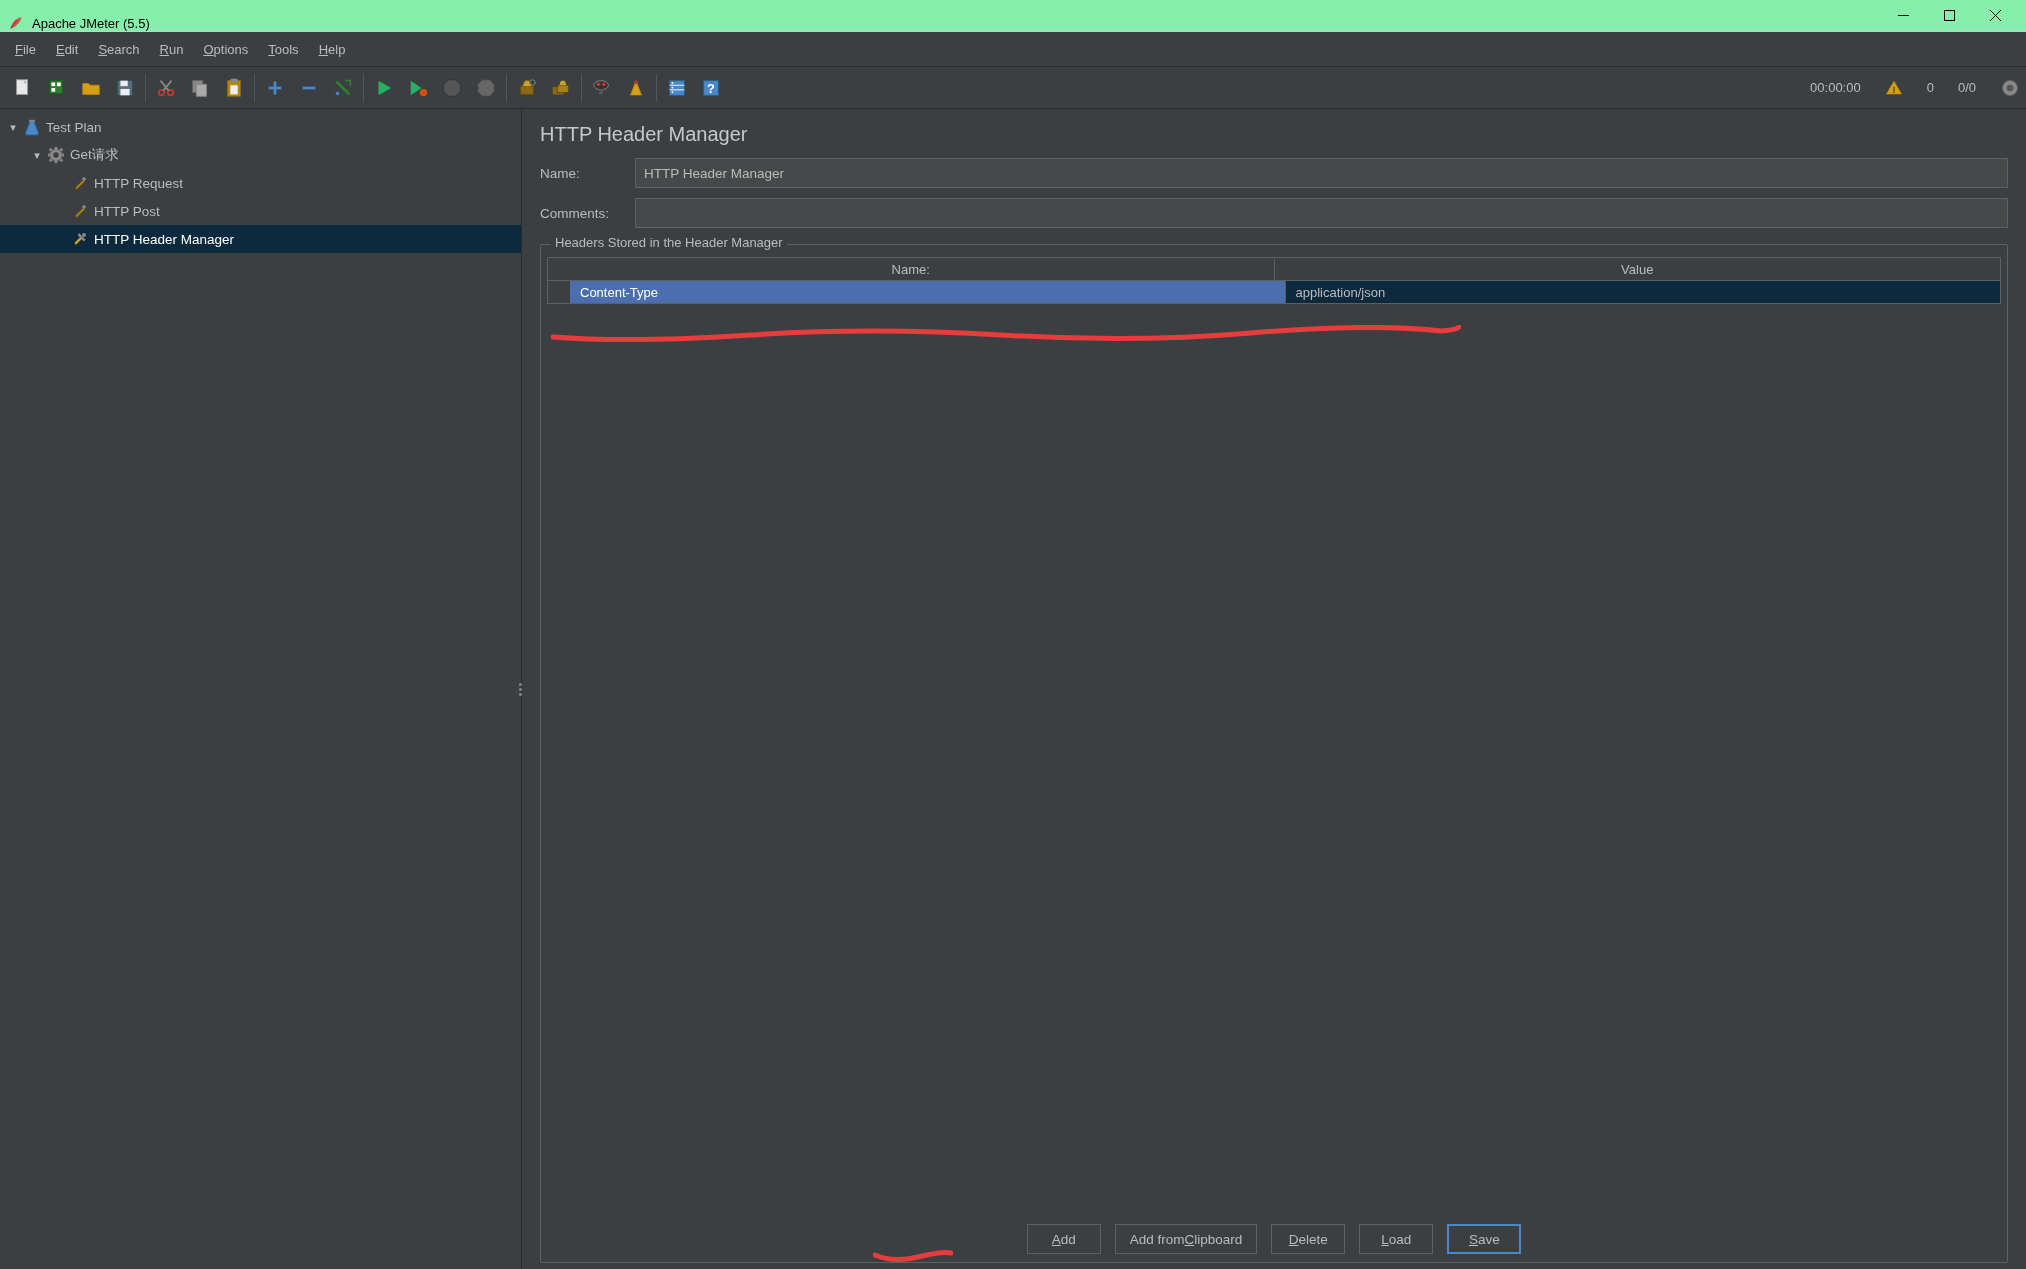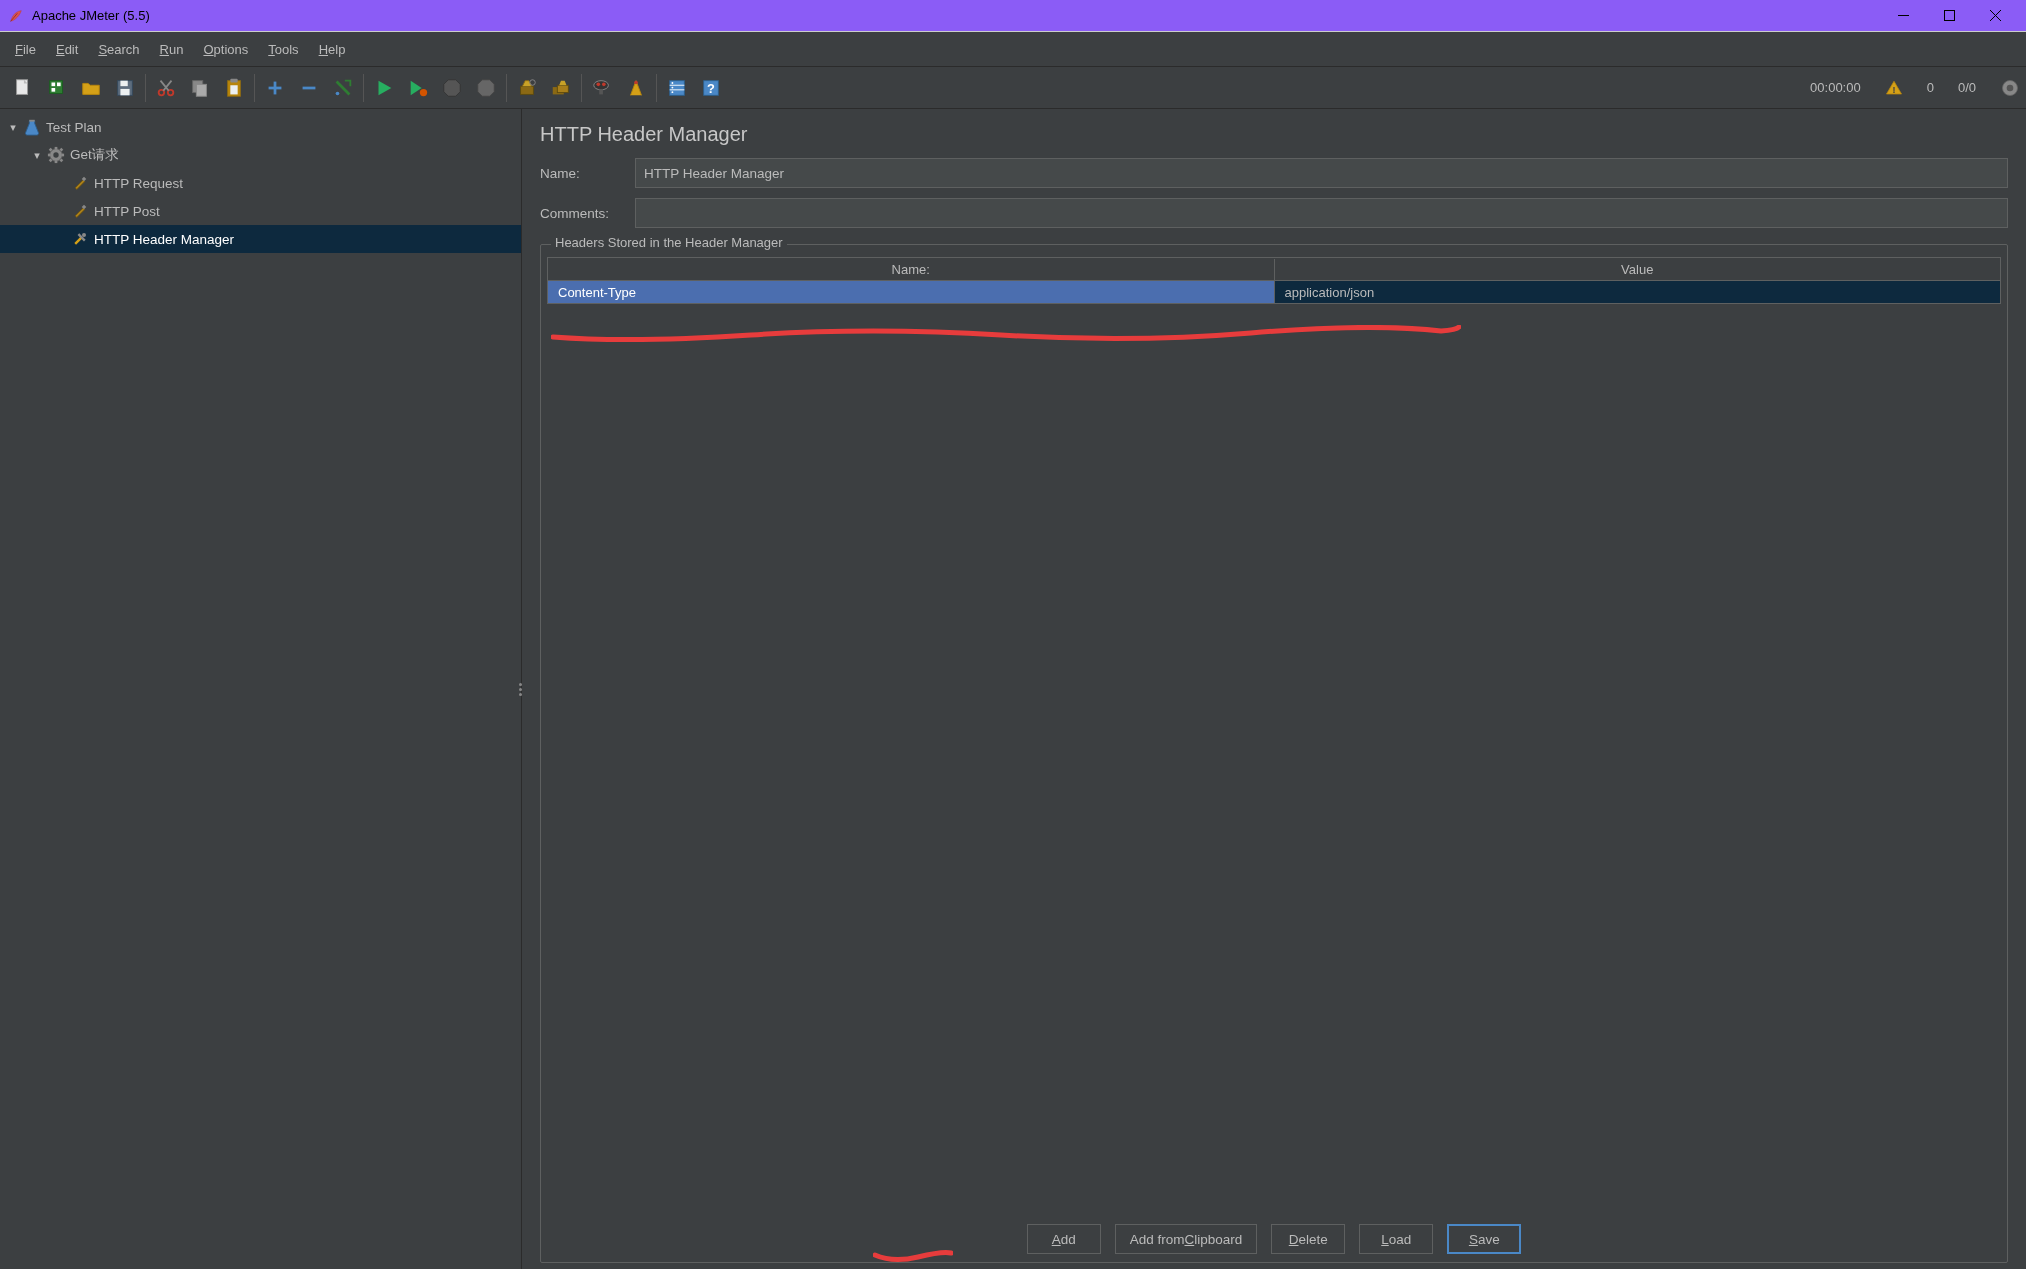--- a/index.html
+++ b/index.html
@@ -1,19 +1,19 @@
 <!DOCTYPE html>
 <html><head>
 <meta charset="utf-8">
 <style>
 * { margin: 0; padding: 0; box-sizing: border-box; font-family: "Segoe UI", Arial, sans-serif; }
 body { background: #3c3f41; color: #bbbbbb; overflow: hidden; width: 2026px; height: 1269px; position: relative; }
 
 
-.titlebar { background: #8b5cf6; height: 32px; display: flex; align-items: center; padding: 0 8px; color: #000; border-bottom: 1px solid #ccc; }
+.titlebar { background: #86efac; height: 32px; display: flex; align-items: flex-end; padding: 0 8px; color: #000; border-bottom: 1px solid #ccc; }
 .titlebar .feather { width: 16px; height: 16px; margin-right: 8px; }
 .titlebar .title { flex: 1; font-size: 13px; }
 .titlebar .winbtn { width: 46px; height: 32px; display: flex; align-items: center; justify-content: center; font-size: 14px; cursor: default; }
 .titlebar .winbtn svg { width: 11px; height: 11px; stroke: #000; fill: none; stroke-width: 1; }
 
 
 .menubar { height: 35px; background: #3c3f41; display: flex; align-items: center; padding: 0 6px; gap: 2px; border-bottom: 1px solid #2b2b2b; }
 .menubar .menuitem { padding: 3px 9px; font-size: 13px; color: #bbbbbb; cursor: default; }
 .menubar .menuitem .ul { text-decoration: underline; }
 
@@ -44,21 +44,21 @@
 .field-row { display: flex; align-items: center; margin-bottom: 10px; }
 .field-row label { width: 95px; font-size: 13.5px; color: #bbb; }
 .field-row input { flex: 1; height: 30px; background: #45494a; border: 1px solid #5e6060; color: #bbb; padding: 0 8px; font-size: 13.5px; }
 
 .fieldset { border: 1px solid #5e6060; border-radius: 2px; padding: 0; margin-top: 6px; flex: 1; display: flex; flex-direction: column; position: relative; }
 .fieldset-legend { position: absolute; top: -10px; left: 10px; background: #3c3f41; padding: 0 4px; font-size: 13px; color: #bbb; }
 .headers-table { flex: 1; margin: 12px 6px 0 6px; position: relative; }
 .table-header { display: flex; background: #3c3f41; border: 1px solid #5e6060; height: 24px; align-items:center; }
 .table-header .col { flex: 1; text-align: center; font-size: 13px; color: #bbb; border-right: 1px solid #5e6060; padding: 3px 0; }
 .table-header .col:last-child { border-right: none; }
-.table-body { border: 1px solid #5e6060; border-top: none; }
+.table-body { border: 1px solid #5e6060; border-top: none; padding-left: 22px; }
 .table-row { display: flex; height: 22px; align-items: center; }
 .table-row .cell { flex: 1; padding: 0 10px; font-size: 13px; border-right: 1px solid #5e6060; height:100%; display:flex; align-items:center; }
 .table-row .cell:last-child { border-right: none; }
 .cell-name { background: #4b6eaf; color: #fff; }
 .cell-value { background: #0d293e; color: #bbb; }
 
 .annotation-underline { position: absolute; top: 68px; left: 4px; width: 910px; height: 20px; pointer-events: none; }
 .annotation-underline svg { width: 100%; height: 100%; }
 .annotation2 { position: absolute; bottom: -3px; left: 332px; width: 80px; height: 18px; pointer-events:none; }
 .annotation2 svg { width:100%; height:100%; }

